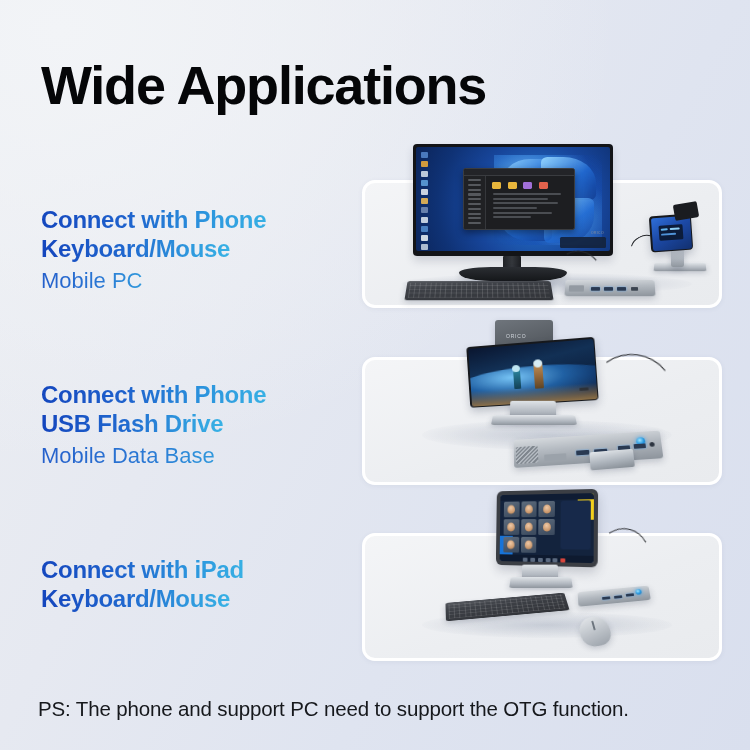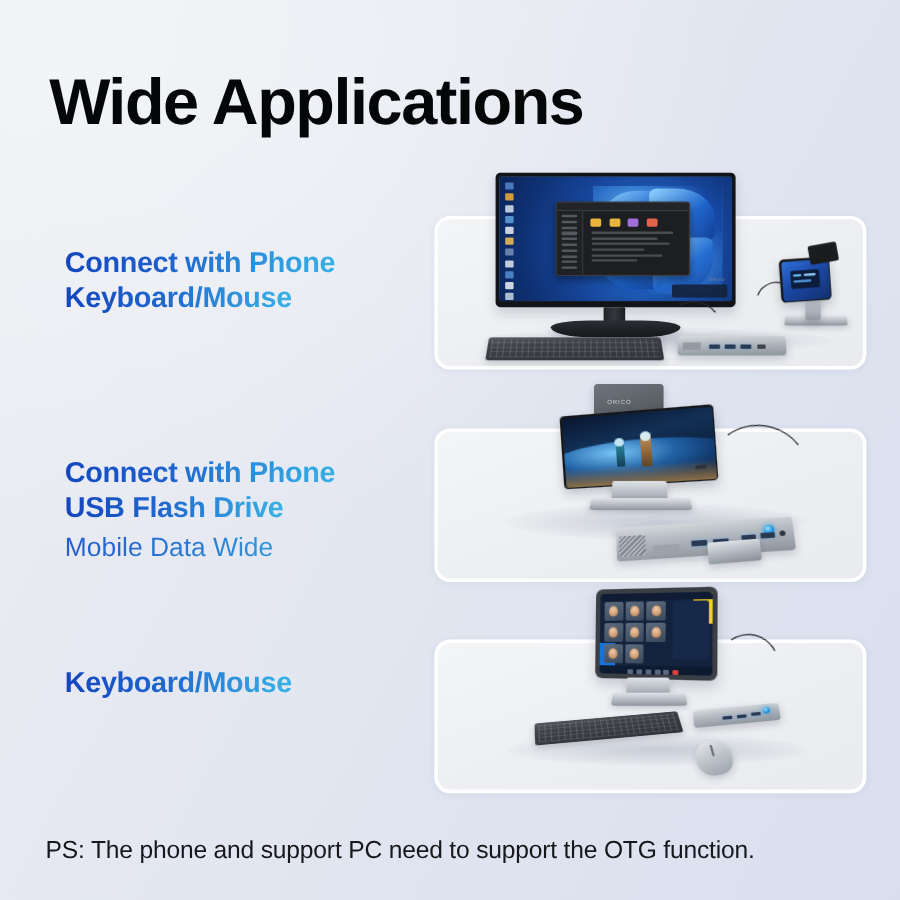--- a/index.html
+++ b/index.html
@@ -23,21 +23,21 @@
     left:41px; top:58px;
     font-size:54px;
     font-weight:700;
     letter-spacing:-1.2px;
     color:#050608;
     line-height:1;
     white-space:nowrap;
   }
 
   
-  .copy-block { position:absolute; left:54px; width:320px; }
+  .copy-block { position:absolute; left:41px; width:320px; }
   .copy-block.b1 { top:205px; }
   .copy-block.b2 { top:380px; }
   .copy-block.b3 { top:555px; }
 
   .copy-line-1, .copy-line-2 {
     font-size:24px;
     font-weight:700;
     line-height:1.22;
     letter-spacing:-0.3px;
     white-space:nowrap;
@@ -305,29 +305,31 @@
   }
 </style>
 </head>
 <body>
 
 <div id="page-title">Wide Applications</div>
 
 <div class="copy-block b1">
   <div class="copy-line-1">Connect with Phone</div>
   <div class="copy-line-2">Keyboard/Mouse</div>
+  <div class="copy-line-3">Mobile PC</div>
 </div>
 
 <div class="copy-block b2">
   <div class="copy-line-1">Connect with Phone</div>
   <div class="copy-line-2">USB Flash Drive</div>
-  <div class="copy-line-3">Mobile Data Wide</div>
+  <div class="copy-line-3">Mobile Data Base</div>
 </div>
 
 <div class="copy-block b3">
+  <div class="copy-line-1">Connect with iPad</div>
   <div class="copy-line-2">Keyboard/Mouse</div>
 </div>
 
 <div class="photo-card c1">
   <div class="scene">
 
     <div class="shadow-blob" style="left:40px; top:142px; width:290px; height:22px;"></div>
 
     <div class="mon-frame" style="left:51px; top:13px; width:200px; height:112px;">
       <div class="mon-screen">

